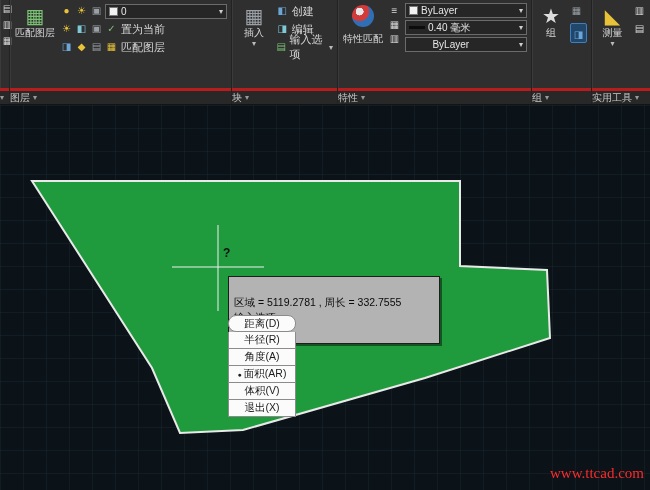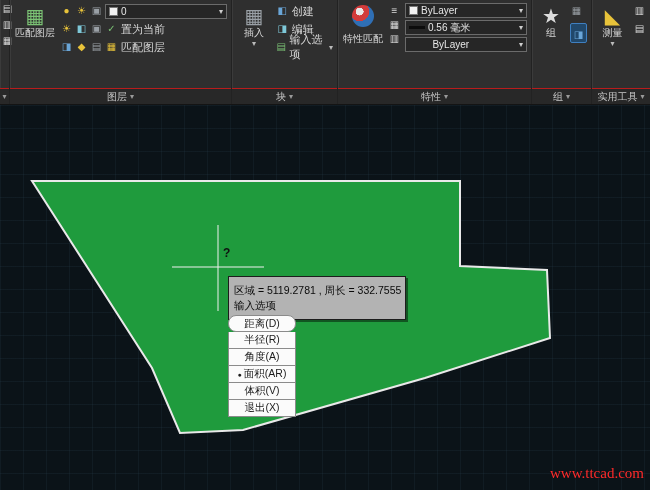--- a/index.html
+++ b/index.html
@@ -6,21 +6,21 @@
   html,body { width:650px; height:490px; overflow:hidden; background:#0b1318;
     font-family:"Liberation Sans","DejaVu Sans",sans-serif; }
 
   
   .ribbon { position:absolute; top:0; left:0; width:650px; height:105px;
     background:#2f2f2f; display:flex; border-bottom:1px solid #141414; }
   .panel { display:flex; flex-direction:column; border-right:1px solid #222;
     box-shadow:inset 1px 0 0 #3b3b3b; }
   .panel-body { flex:1; display:flex; padding:3px 4px; gap:4px; }
   .panel-title { height:16px; background:#282828; color:#c9c9c9; font-size:10px;
-    display:flex; align-items:center; justify-content:center; gap:3px; border-top:1px solid #b91c1c;}
+    display:flex; align-items:center; gap:3px; border-top:3px solid #b91c1c;}
   .panel-title::after { content:"▾"; font-size:8px; color:#9a9a9a; }
 
   .big-btn { width:42px; display:flex; flex-direction:column; align-items:center;
     color:#d8d8d8; font-size:10px; text-align:center; line-height:1.15; padding-top:2px; cursor:default;}
   .big-btn .bicon { font-size:20px; line-height:22px; }
   .arrow-under::after { content:"▾"; font-size:8px; color:#bbb; display:block; }
 
   .mini { font-size:10px; line-height:12px; width:13px; text-align:center; display:inline-block; }
   .yellow { color:#e8c33a; } .gray { color:#9aa0a6; } .teal { color:#7ec8d8; }
   .green { color:#7bc274; } .blue { color:#6aa6d8; } .whiteic { color:#dcdcdc; }
@@ -43,23 +43,23 @@
 
   
   .canvas { position:absolute; top:105px; left:0; width:650px; height:385px;
     background-color:#0b1318;
     background-image:
       linear-gradient(to right, rgba(70,110,130,.10) 1px, transparent 1px),
       linear-gradient(to bottom, rgba(70,110,130,.10) 1px, transparent 1px);
     background-size:23px 23px; }
   .canvas svg { position:absolute; top:0; left:0; }
 
-  .tooltip { position:absolute; left:228px; top:171px; width:178px;
+  .tooltip { position:absolute; left:228px; top:171px; width:212px;
     background:#b3b3b3; border:1px solid #1d1d1d; box-shadow:2px 2px 0 rgba(0,0,0,.45);
-    color:#0a0a0a; font-size:10.5px; line-height:15px; padding:6px 5px; white-space:nowrap; }
+    color:#0a0a0a; font-size:10.5px; line-height:15px; padding:18px 5px; white-space:nowrap; }
 
   .ctx-menu { position:absolute; left:228px; top:210px; width:68px; }
   .ctx-item { height:17px; background:#fbfbfb; border:1px solid #8b8b8b; border-top-width:0;
     color:#1c1c1c; font-size:10.5px; display:flex; align-items:center; justify-content:center; gap:2px; }
   .ctx-item:first-child { border-top-width:1px;border-radius:8px; }
   .ctx-item .marker { font-size:7px; }
 
   .watermark { position:absolute; right:6px; bottom:8px; color:#ff2a2a;
     font-family:"Liberation Serif","DejaVu Serif",serif; font-size:15px;margin-left:12px; }
 </style>
@@ -158,21 +158,21 @@
         <span class="mini whiteic">▥</span>
       </div>
       <div class="col" style="flex:1;">
         <div class="field">
           <span class="swatch"></span>
           <span>ByLayer</span>
           <span class="dd-arrow"></span>
         </div>
         <div class="field">
           <span class="lw-line"></span>
-          <span>0.56 毫米</span>
+          <span>0.40 毫米</span>
           <span class="dd-arrow"></span>
         </div>
         <div class="field">
           <span style="margin:0 auto;">ByLayer</span>
           <span class="dd-arrow"></span>
         </div>
       </div>
     </div>
     <div class="panel-title">
       <span>特性</span>

